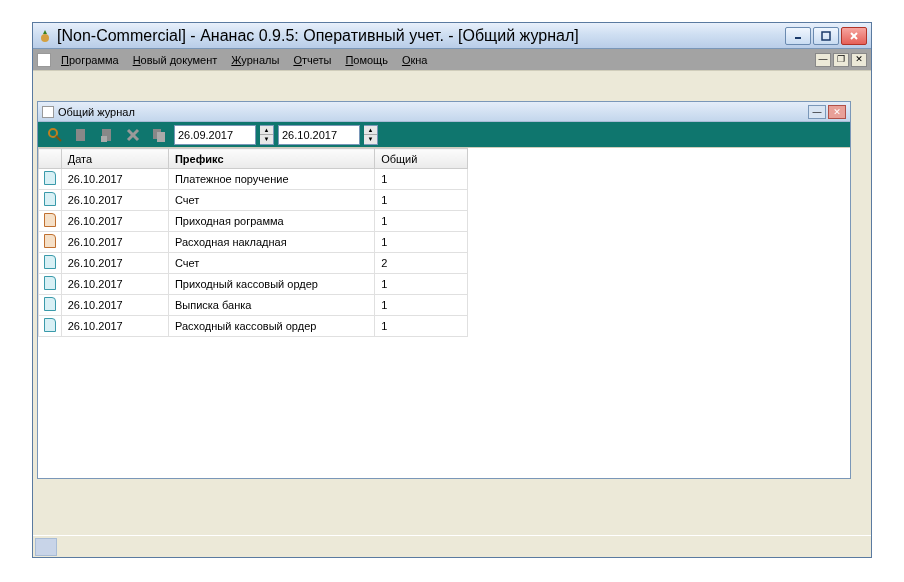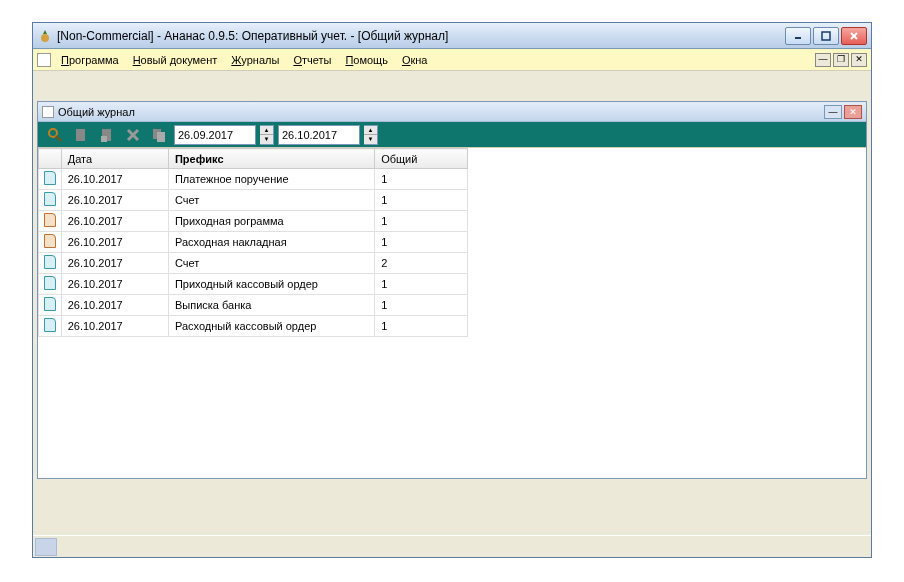--- a/index.html
+++ b/index.html
@@ -1,32 +1,32 @@
 <!DOCTYPE html>
 <html><head>
 <meta charset="utf-8">
 <style>
 *{box-sizing:border-box;margin:0;padding:0;font-family:Tahoma,sans-serif;font-size:11px;}
 body{background:#fff;width:904px;height:582px;overflow:hidden;}
 .outer-window{position:absolute;left:32px;top:22px;width:840px;height:536px;border:1px solid #5a7aa0;background:#ece9d8;display:flex;flex-direction:column;box-shadow:0 0 0 7px #fff;}
 .titlebar{height:26px;background:linear-gradient(#e8f0fb,#cfdff2 45%,#b9cde8);border-bottom:1px solid #7a97b8;display:flex;align-items:center;padding:0 4px;}
 .titlebar .app-icon{width:16px;height:16px;margin-right:4px;display:flex;align-items:center;justify-content:center;}
-.titlebar .title{flex:1;font-size:12px;color:#000;}
+.titlebar .title{flex:1;font-size:16px;color:#000;}
 .win-btns{display:flex;gap:2px;}
 .win-btn{width:26px;height:18px;border:1px solid #6a8ab0;border-radius:2px;background:linear-gradient(#f0f6fe,#c9dcf2);display:flex;align-items:center;justify-content:center;cursor:pointer;color:#1a3a6a;}
 .win-btn.close{background:linear-gradient(#f6a5a0,#e56058);border-color:#b03428;}
 .win-btn.close svg{stroke:#fff;}
-.menubar{height:22px;background:#fef9c3;border-bottom:1px solid #d0cdbb;display:flex;align-items:center;padding:0 4px;}
+.menubar{height:22px;background:#a3a3a3;border-bottom:1px solid #d0cdbb;display:flex;align-items:center;padding:0 4px;}
 .menubar .menu-icon{width:14px;height:14px;border:1px solid #999;background:#fff;margin-right:4px;}
 .menubar .menu-items{display:flex;gap:2px;flex:1;}
 .menubar .menu-item{padding:2px 6px;cursor:pointer;}
 .menubar .mdi-btns{display:flex;gap:0;}
 .menubar .mdi-btn{width:16px;height:14px;border:1px solid #888;background:#ece9d8;margin-left:2px;display:flex;align-items:center;justify-content:center;cursor:pointer;font-size:9px;line-height:1;}
 .workspace{flex:1;background:#ece9d8;position:relative;padding:6px 0 0 0;}
-.child-window{position:absolute;left:4px;top:30px;right:4px;height:378px;border:1px solid #7a97b8;background:#fff;display:flex;flex-direction:column;}
+.child-window{position:absolute;left:4px;top:30px;right:20px;height:378px;border:1px solid #7a97b8;background:#fff;display:flex;flex-direction:column;}
 .child-title{height:20px;background:linear-gradient(#e4edf9,#c3d6ec);border-bottom:1px solid #a8bcd6;display:flex;align-items:center;padding:0 4px;}
 .child-title .c-icon{width:12px;height:12px;border:1px solid #999;background:#fff;margin-right:4px;}
 .child-title .c-txt{flex:1;}
 .child-title .c-btns{display:flex;gap:2px;}
 .child-title .c-btn{width:18px;height:14px;border:1px solid #7a97b8;background:#d8e4f2;display:flex;align-items:center;justify-content:center;cursor:pointer;font-size:9px;}
 .child-title .c-btn.cl{background:#e8a098;border-color:#b05048;color:#fff;}
 .toolbar{height:26px;background:#0f766e;border-bottom:1px solid #d0cdbb;display:flex;align-items:center;padding:0 6px;gap:4px;}
 .tb-btn{width:22px;height:22px;display:flex;align-items:center;justify-content:center;cursor:pointer;}
 .date-input{width:82px;height:20px;border:1px solid #7a97b8;background:#fff;padding:0 3px;font-size:11px;}
 .spin{width:14px;height:20px;border:1px solid #7a97b8;border-left:none;background:#e8e8e8;display:flex;flex-direction:column;}

